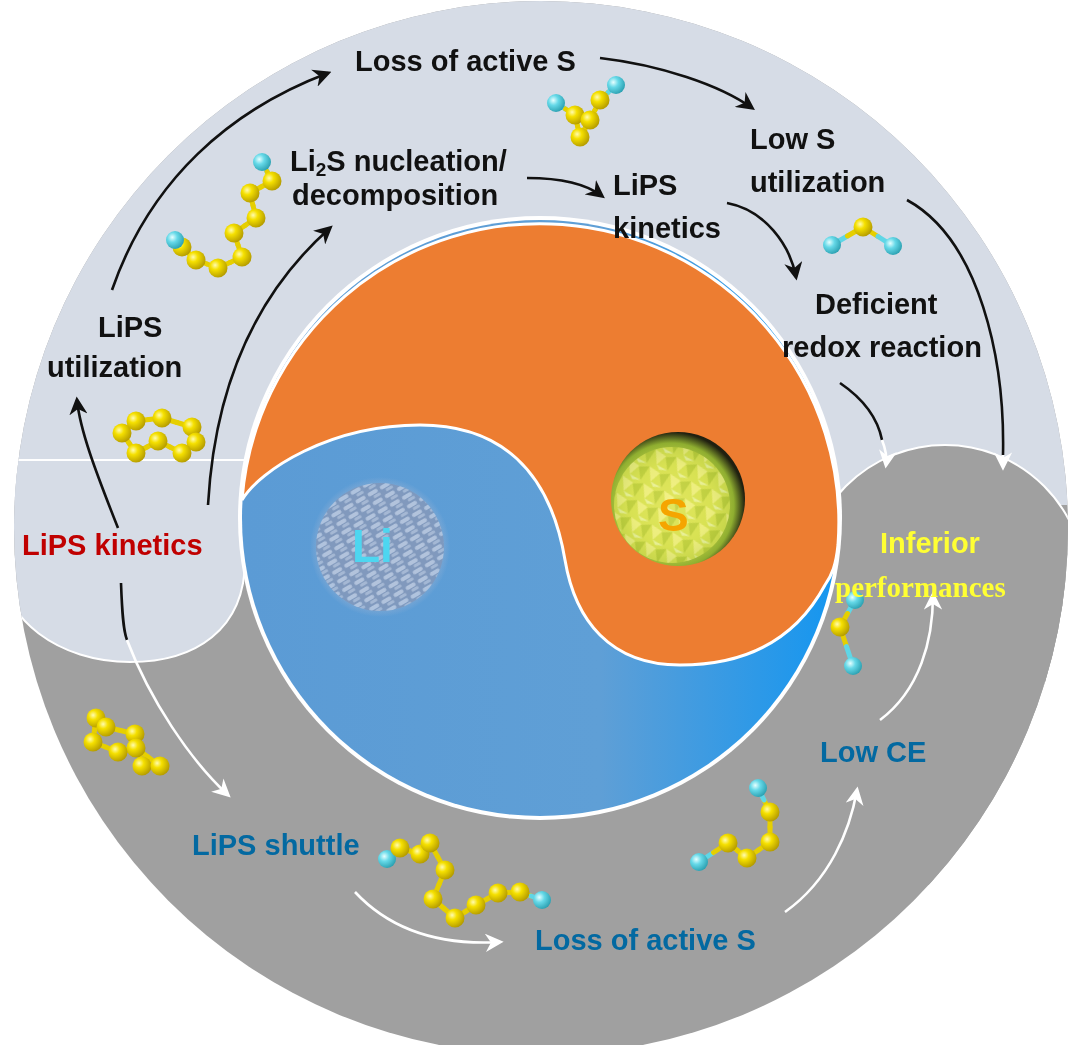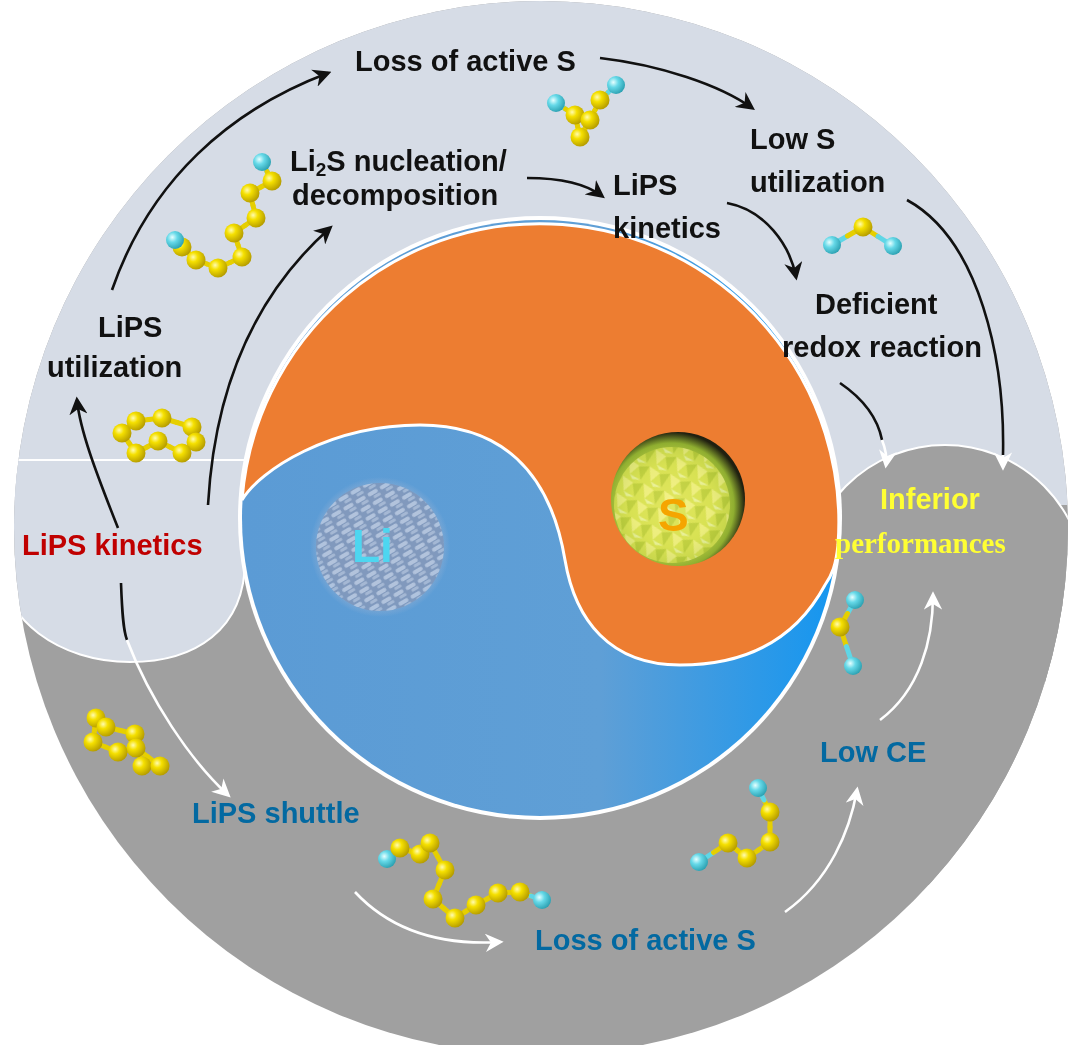--- a/index.html
+++ b/index.html
@@ -2,21 +2,21 @@
 <html><head>
 <meta charset="utf-8">
 <style>
   html, body { margin:0; padding:0; background:#ffffff; }
   body { width:1080px; height:1045px; position:relative; overflow:hidden; font-family:"Liberation Sans", "DejaVu Sans", sans-serif; }
   #stage { position:absolute; left:0; top:0; width:1080px; height:1045px; }
   .lbl { position:absolute; font-weight:bold; font-size:29px; line-height:35px; text-align:center; white-space:nowrap; }
   .dark { color:#111111; }
   .white { color:#0369a1; }
   .red { color:#c00000; }
-  .yellow { color:#ffff33; }
+  .yellow { color:#ffff33;margin-top:44px; }
   .elem { position:absolute; font-family:"Liberation Sans", sans-serif; font-weight:bold; font-size:46px; }
   sub { font-size:19px; vertical-align:-5px; }
 </style>
 </head>
 <body>
 
 <svg id="stage" width="1080" height="1045" viewBox="0 0 1080 1045" xmlns="http://www.w3.org/2000/svg">
   <defs>
     <clipPath id="outerClip">
         <circle cx="541" cy="528" r="527"></circle>
@@ -299,18 +299,18 @@
 <div class="lbl dark" style="left:750px;top:165px;">utilization</div>
 <div class="lbl dark" style="left:815px;top:287px;text-align:right;">Deficient</div>
 <div class="lbl dark" style="left:782px;top:330px;">redox reaction</div>
 <div class="lbl dark" style="left:98px;top:310px;">LiPS</div>
 <div class="lbl dark" style="left:47px;top:350px;">utilization</div>
 
 <div class="lbl red" style="left:22px;top:528px;">LiPS kinetics</div>
 <div class="lbl yellow" style="left:880px;top:482px;">Inferior</div>
 <div class="lbl yellow" style="left:835px;top:526px;font-family:Liberation Serif, serif;">performances</div>
 
-<div class="lbl white" style="left:192px;top:796px;">LiPS shuttle</div>
+<div class="lbl white" style="left:192px;top:828px;">LiPS shuttle</div>
 <div class="lbl white" style="left:535px;top:923px;">Loss of active S</div>
 <div class="lbl white" style="left:820px;top:735px;">Low CE</div>
 
 <div class="elem" style="left:352px;top:519px;color:#4dd6f0;">Li</div>
 <div class="elem" style="left:658px;top:488px;color:#f5a500;">S</div>
 
 </body></html>

